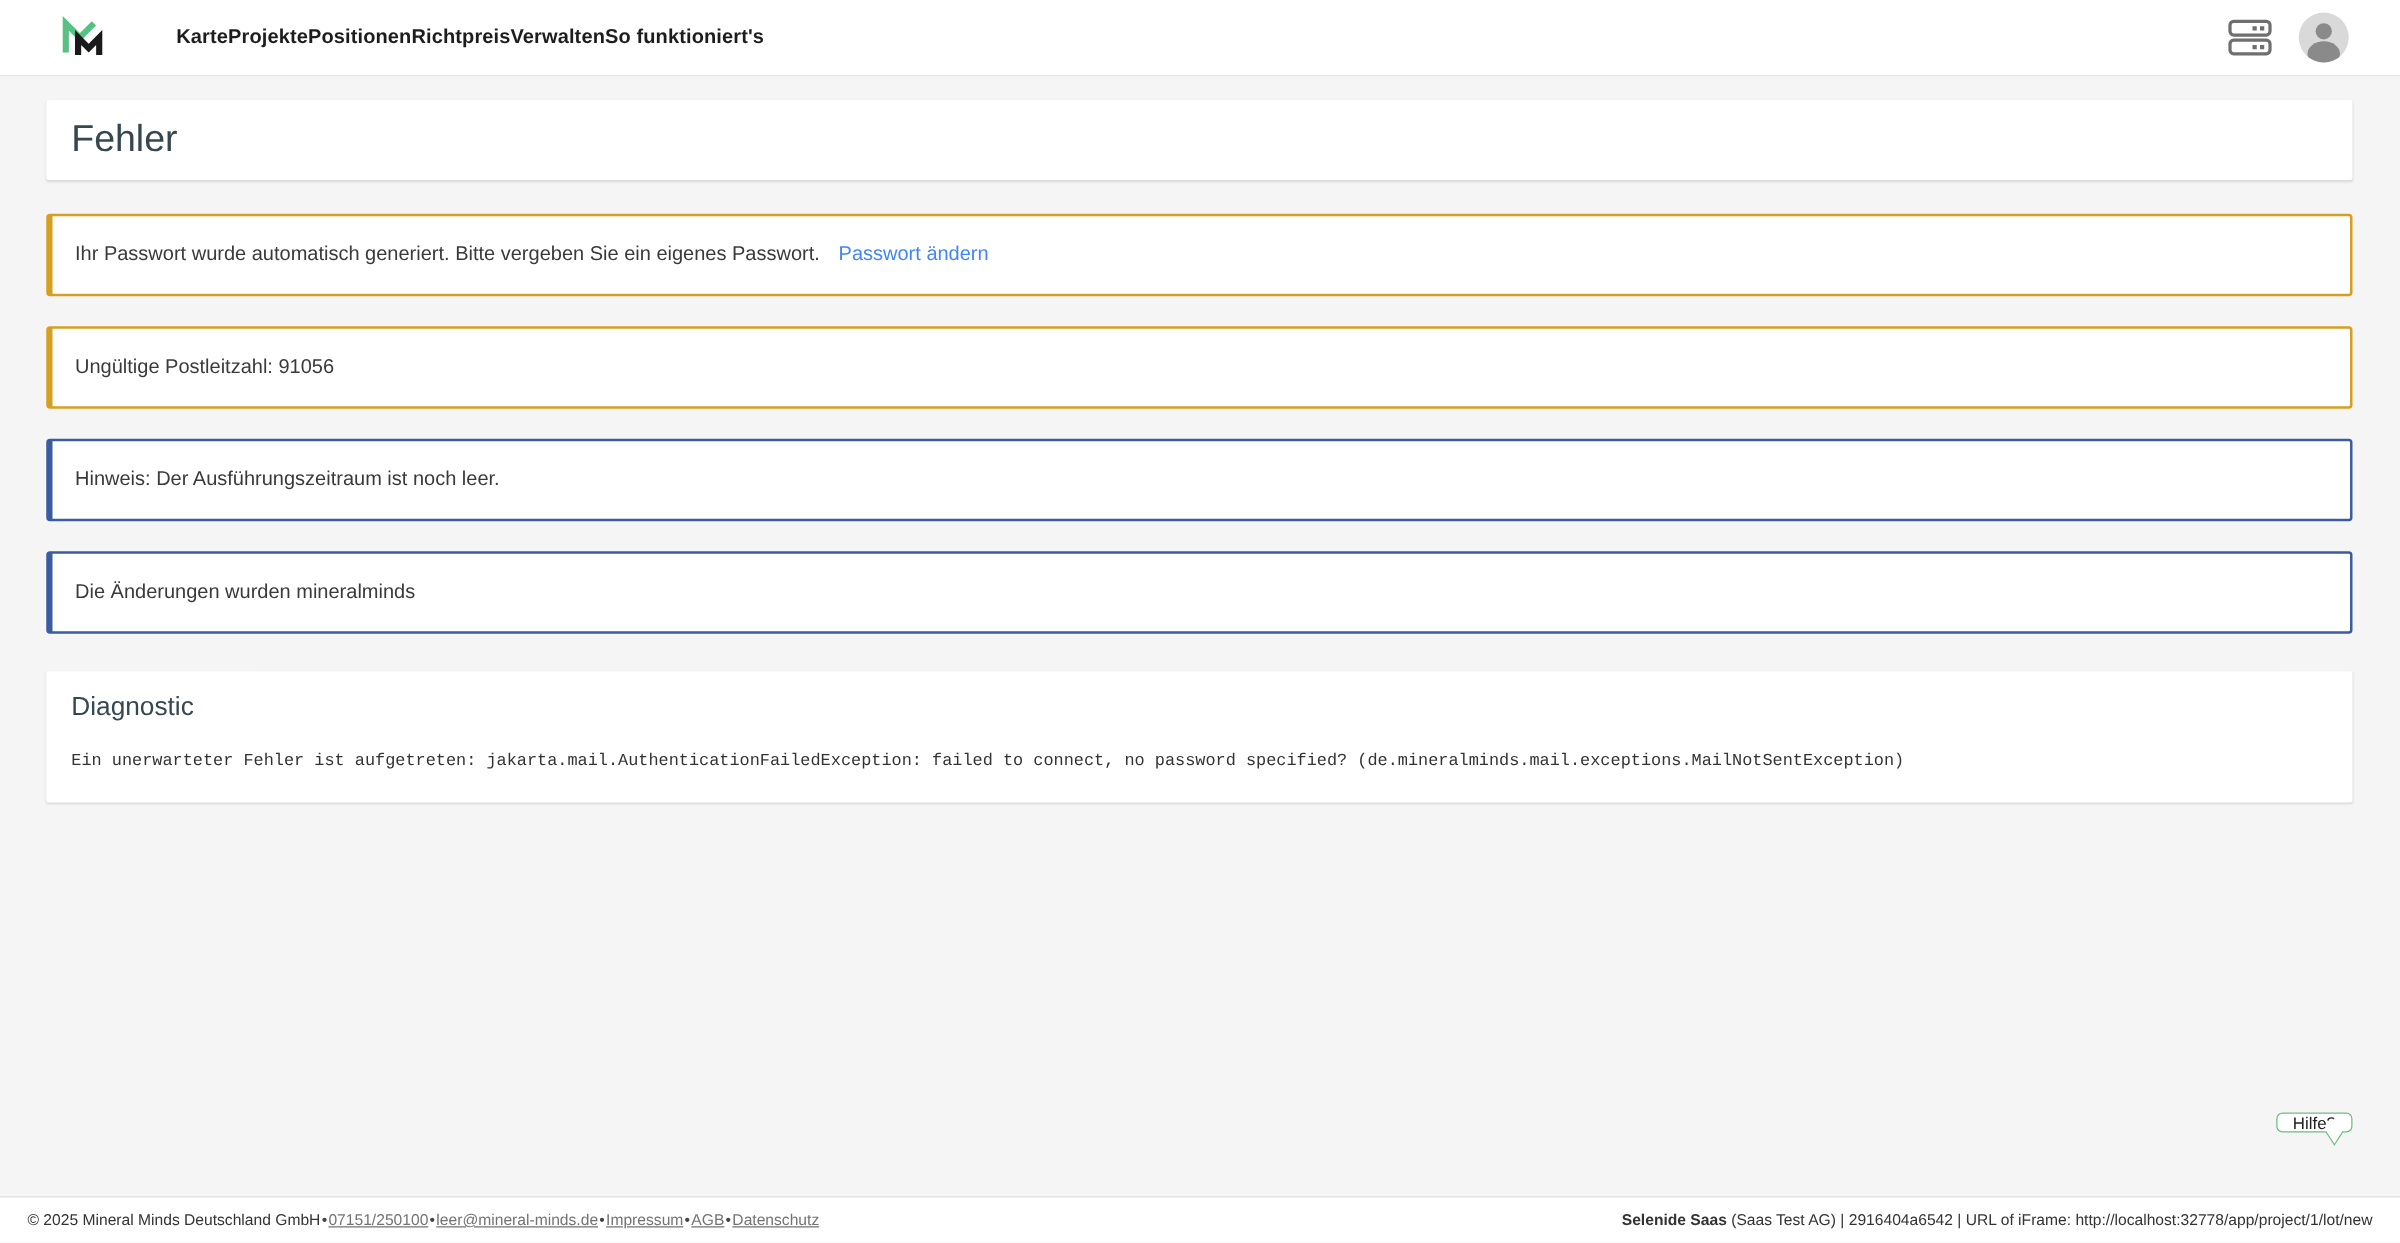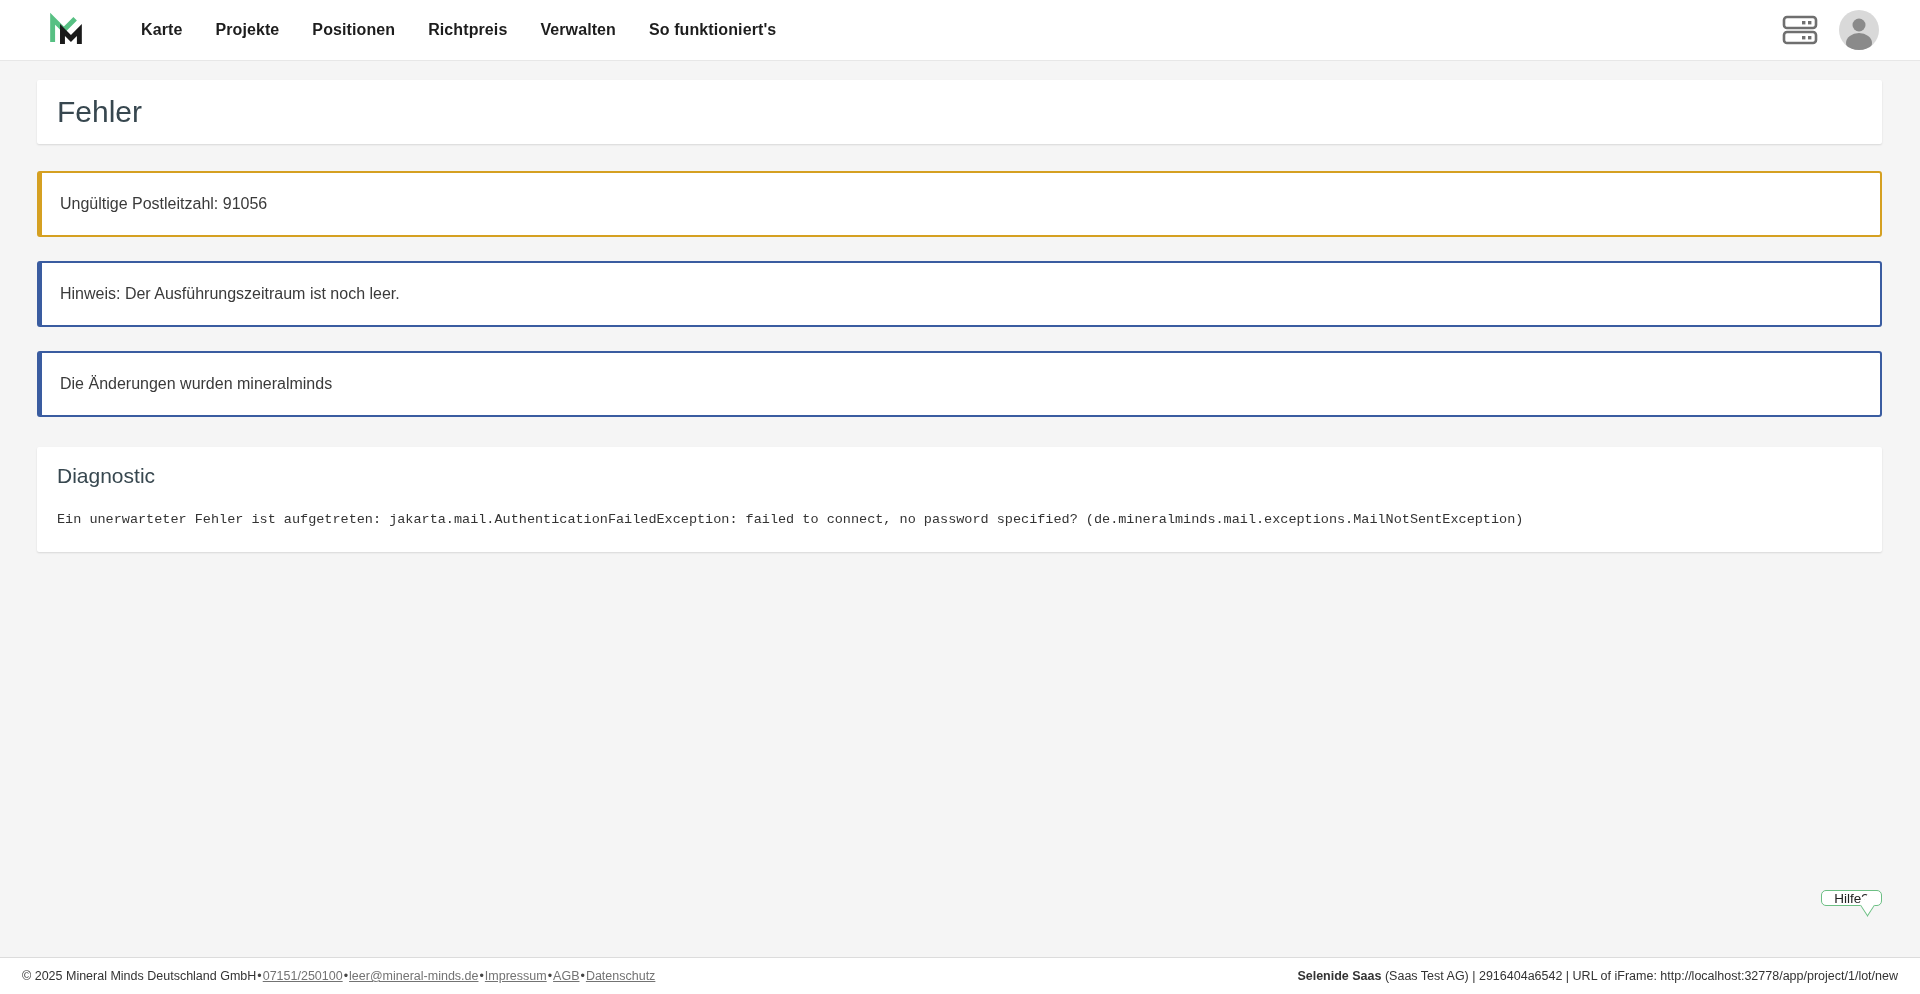--- a/index.html
+++ b/index.html
@@ -12,21 +12,21 @@
     color: #3a3f44;
   }
 
   
   .topnav {
     position: absolute; top: 0; left: 0; right: 0; height: 61px;
     background: #ffffff; border-bottom: 1px solid #e7e7e7;
     display: flex; align-items: center;
   }
   .brand { margin-left: 47px; width: 38px; height: 42px; flex: 0 0 auto; cursor: pointer; }
-  .nav-items { display: flex; gap: 33px; margin-left: 56px; align-items: center; }
+  .nav-items { display: flex; margin-left: 56px; align-items: center; }
   .nav-item {
     font-size: 16px; font-weight: 700; color: #1d1d1d; text-decoration: none;
     letter-spacing: 0.1px; cursor: pointer; white-space: nowrap;
   }
   .nav-right { margin-left: auto; margin-right: 40px; display: flex; align-items: center; gap: 20px; }
   .icon-btn { cursor: pointer; display: block; }
 
   
   .container { position: absolute; top: 61px; left: 0; right: 0; padding: 19px 38px 0 37px; }
   .card {
@@ -121,20 +121,24 @@
 </nav>
 
 <main class="container">
 
   <section class="card title-card">
     <h1 class="page-title">Fehler</h1>
   </section>
 
   <div class="alerts">
     <div class="alert warning">
+      <span>Ihr Passwort wurde automatisch generiert. Bitte vergeben Sie ein eigenes Passwort.</span>
+      <a class="alert-link">Passwort ändern</a>
+    </div>
+    <div class="alert warning">
       <span>Ungültige Postleitzahl: 91056</span>
     </div>
     <div class="alert info">
       <span>Hinweis: Der Ausführungszeitraum ist noch leer.</span>
     </div>
     <div class="alert info">
       <span>Die Änderungen wurden mineralminds</span>
     </div>
   </div>
 

